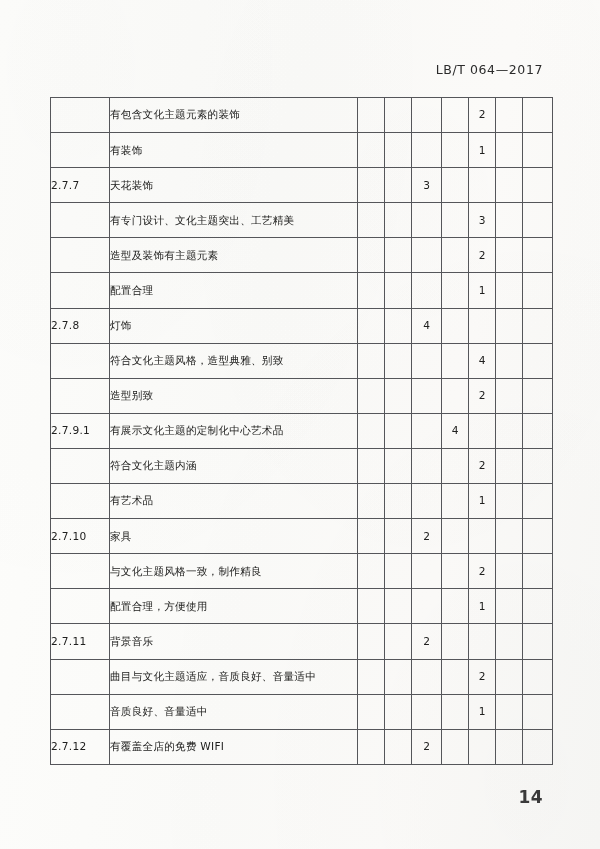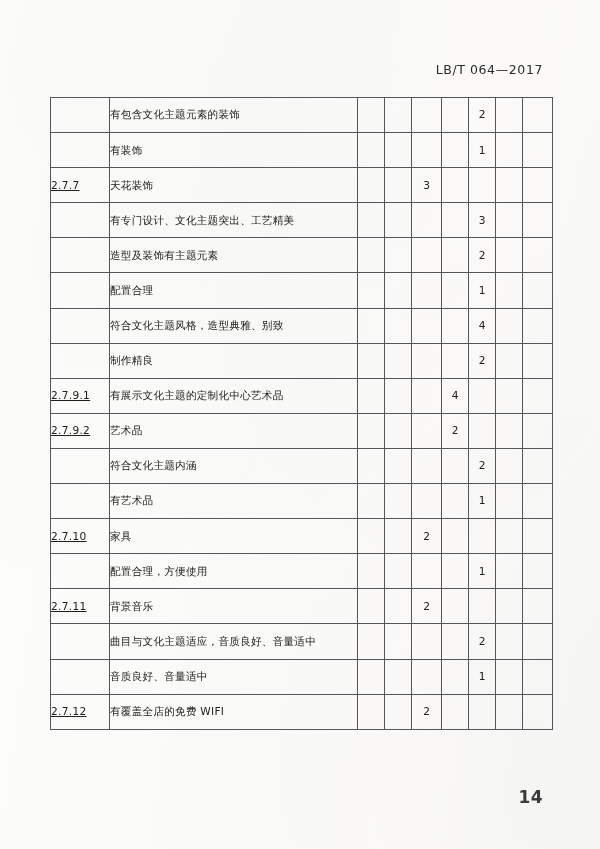--- a/index.html
+++ b/index.html
@@ -61,21 +61,20 @@
   table.score-table{
     border:1.6px solid #2e2f33;
   }
   td.c-code{
     width:58px;
     padding-left:7px;
     font-size:10.2px;
     letter-spacing:0.3px;
     color:#26262a;
     font-family:"DejaVu Sans","Liberation Sans",sans-serif;
-    text-decoration:underline;
   }
   td.c-desc{
     width:247px;
     padding-left:10px;
     font-size:10.8px;
     letter-spacing:0.25px;
     color:#1d1d1c;
   }
   td.c-s{
     text-align:center;
@@ -162,64 +161,64 @@
           <td class="c-desc">配置合理</td>
           <td class="c-s c-s1"></td>
           <td class="c-s c-s2"></td>
           <td class="c-s c-s3"></td>
           <td class="c-s c-s4"></td>
           <td class="c-s c-s5">1</td>
           <td class="c-s c-s6"></td>
           <td class="c-s c-s7"></td>
         </tr>
         <tr>
+          <td class="c-code">2.7.8</td>
+          <td class="c-desc">灯饰</td>
+          <td class="c-s c-s1"></td>
+          <td class="c-s c-s2"></td>
+          <td class="c-s c-s3">4</td>
+          <td class="c-s c-s4"></td>
+          <td class="c-s c-s5"></td>
+          <td class="c-s c-s6"></td>
+          <td class="c-s c-s7"></td>
+        </tr>
+        <tr>
           <td class="c-code"></td>
           <td class="c-desc">符合文化主题风格，造型典雅、别致</td>
           <td class="c-s c-s1"></td>
           <td class="c-s c-s2"></td>
           <td class="c-s c-s3"></td>
           <td class="c-s c-s4"></td>
           <td class="c-s c-s5">4</td>
           <td class="c-s c-s6"></td>
           <td class="c-s c-s7"></td>
         </tr>
         <tr>
           <td class="c-code"></td>
-          <td class="c-desc">制作精良</td>
+          <td class="c-desc">造型别致</td>
           <td class="c-s c-s1"></td>
           <td class="c-s c-s2"></td>
           <td class="c-s c-s3"></td>
           <td class="c-s c-s4"></td>
           <td class="c-s c-s5">2</td>
           <td class="c-s c-s6"></td>
           <td class="c-s c-s7"></td>
         </tr>
         <tr>
           <td class="c-code">2.7.9.1</td>
           <td class="c-desc">有展示文化主题的定制化中心艺术品</td>
           <td class="c-s c-s1"></td>
           <td class="c-s c-s2"></td>
           <td class="c-s c-s3"></td>
           <td class="c-s c-s4">4</td>
           <td class="c-s c-s5"></td>
           <td class="c-s c-s6"></td>
           <td class="c-s c-s7"></td>
         </tr>
         <tr>
-          <td class="c-code">2.7.9.2</td>
-          <td class="c-desc">艺术品</td>
-          <td class="c-s c-s1"></td>
-          <td class="c-s c-s2"></td>
-          <td class="c-s c-s3"></td>
-          <td class="c-s c-s4">2</td>
-          <td class="c-s c-s5"></td>
-          <td class="c-s c-s6"></td>
-          <td class="c-s c-s7"></td>
-        </tr>
-        <tr>
           <td class="c-code"></td>
           <td class="c-desc">符合文化主题内涵</td>
           <td class="c-s c-s1"></td>
           <td class="c-s c-s2"></td>
           <td class="c-s c-s3"></td>
           <td class="c-s c-s4"></td>
           <td class="c-s c-s5">2</td>
           <td class="c-s c-s6"></td>
           <td class="c-s c-s7"></td>
         </tr>
@@ -240,20 +239,31 @@
           <td class="c-s c-s1"></td>
           <td class="c-s c-s2"></td>
           <td class="c-s c-s3">2</td>
           <td class="c-s c-s4"></td>
           <td class="c-s c-s5"></td>
           <td class="c-s c-s6"></td>
           <td class="c-s c-s7"></td>
         </tr>
         <tr>
           <td class="c-code"></td>
+          <td class="c-desc">与文化主题风格一致，制作精良</td>
+          <td class="c-s c-s1"></td>
+          <td class="c-s c-s2"></td>
+          <td class="c-s c-s3"></td>
+          <td class="c-s c-s4"></td>
+          <td class="c-s c-s5">2</td>
+          <td class="c-s c-s6"></td>
+          <td class="c-s c-s7"></td>
+        </tr>
+        <tr>
+          <td class="c-code"></td>
           <td class="c-desc">配置合理，方便使用</td>
           <td class="c-s c-s1"></td>
           <td class="c-s c-s2"></td>
           <td class="c-s c-s3"></td>
           <td class="c-s c-s4"></td>
           <td class="c-s c-s5">1</td>
           <td class="c-s c-s6"></td>
           <td class="c-s c-s7"></td>
         </tr>
         <tr>

